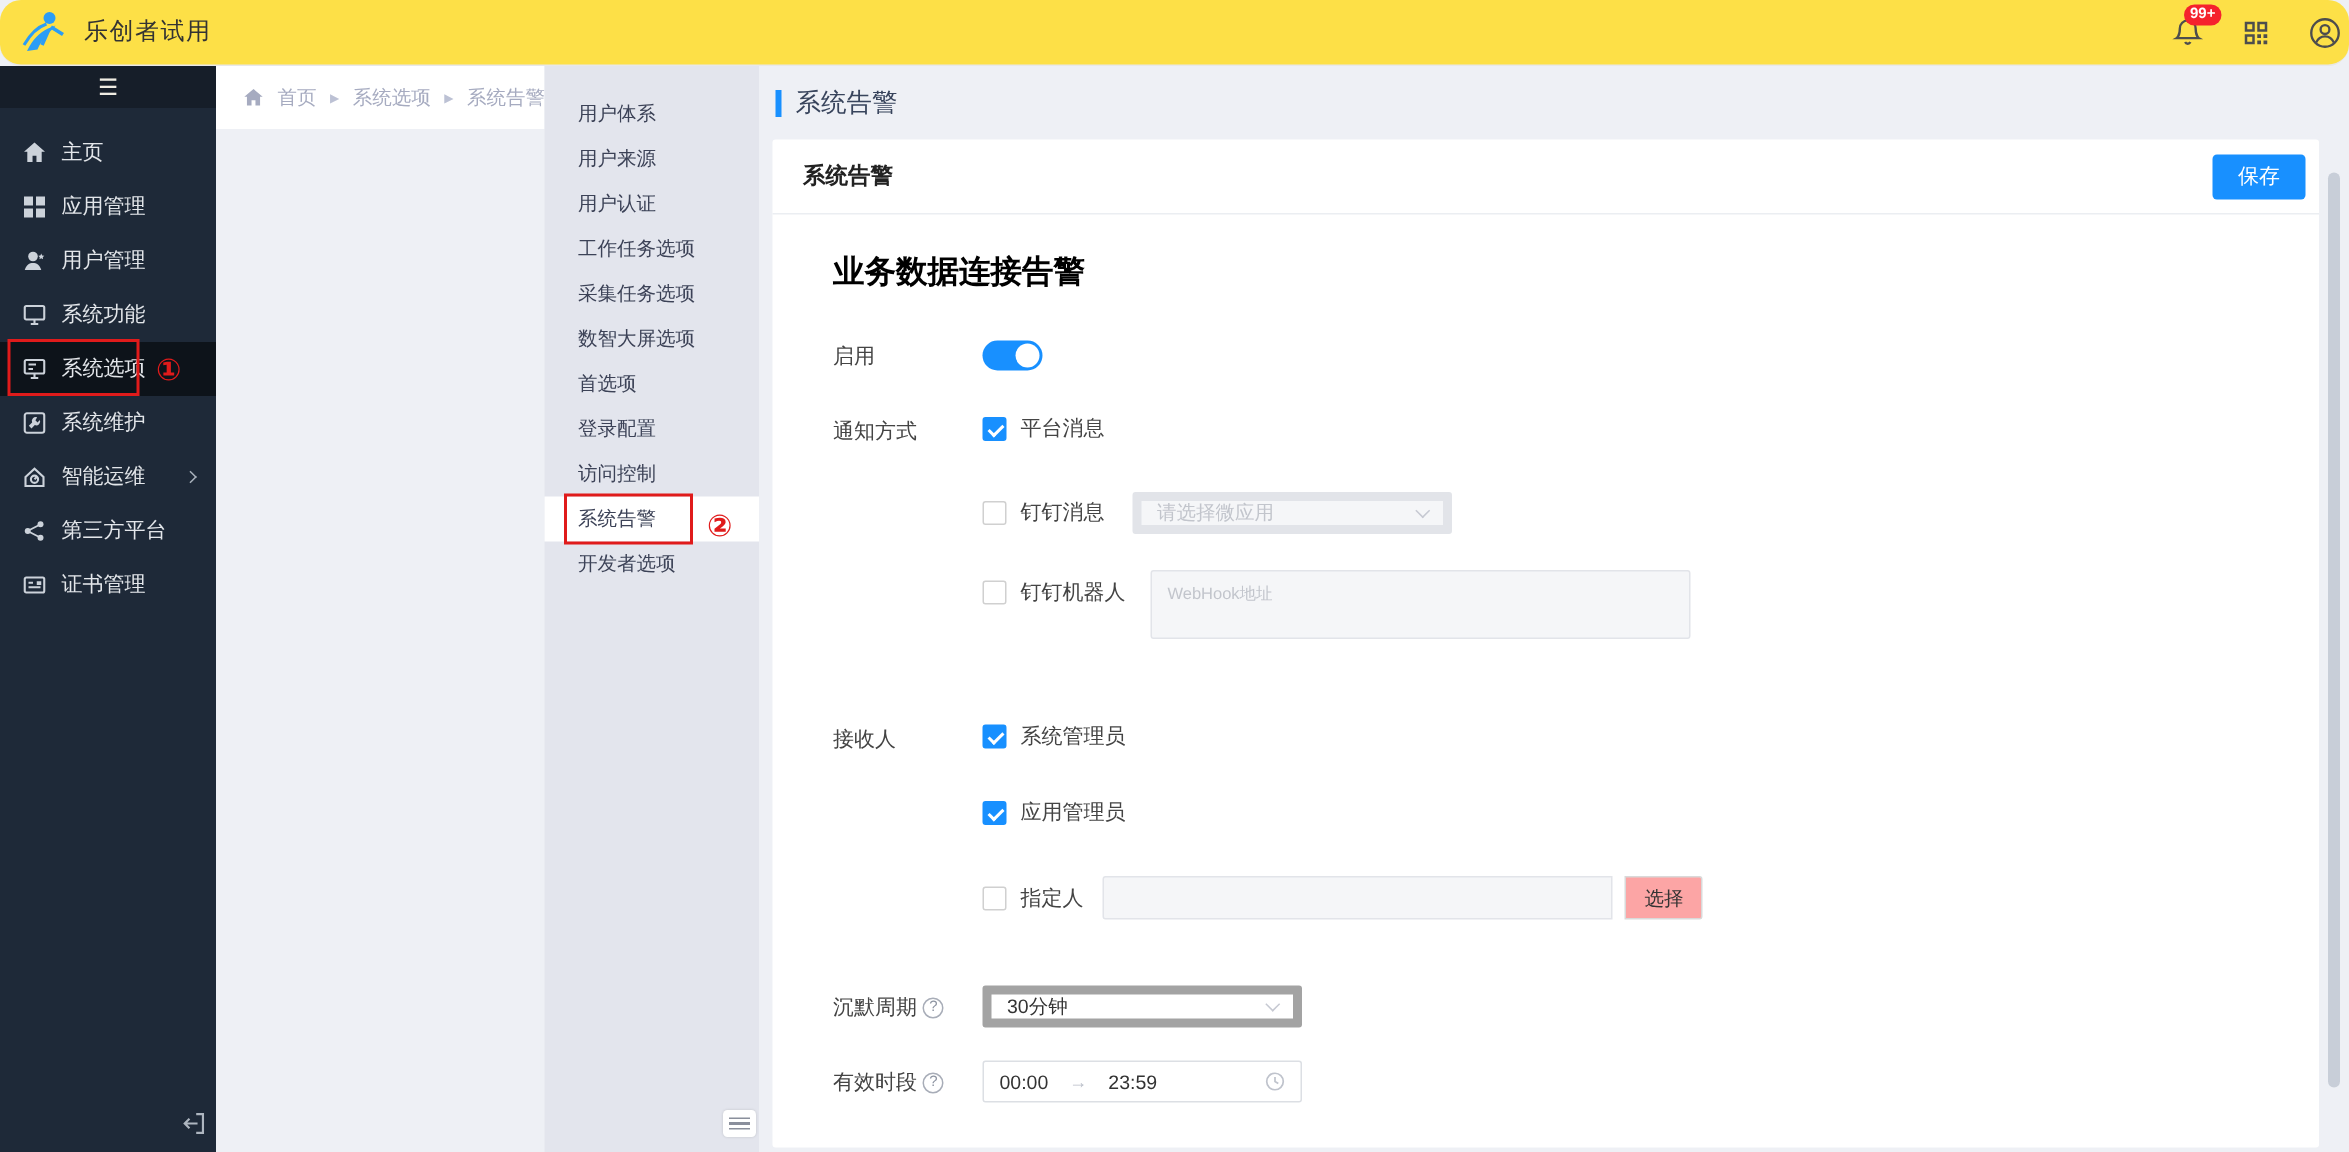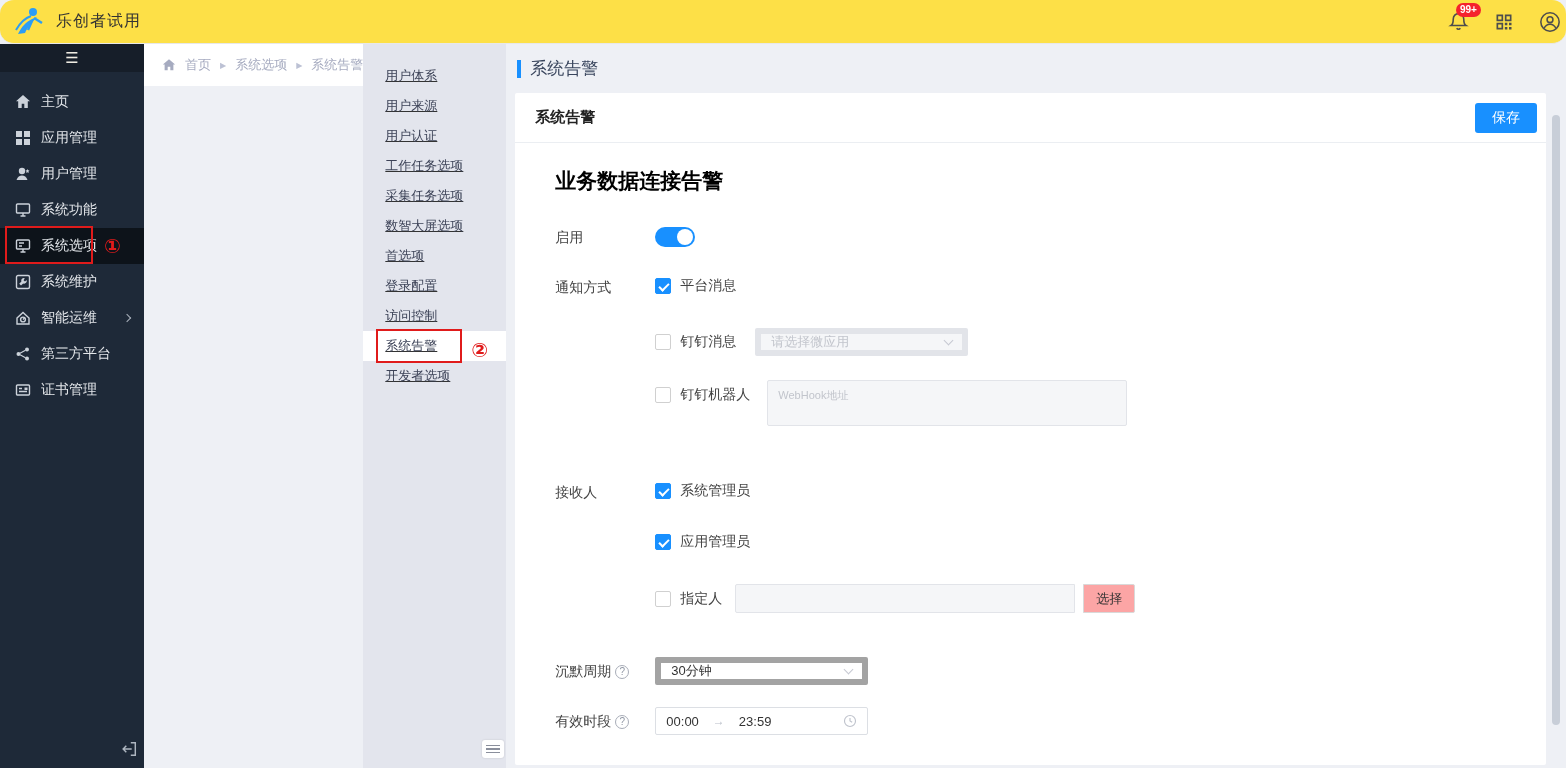--- a/index.html
+++ b/index.html
@@ -31,21 +31,21 @@
   
   .right-col { flex:1; display:flex; min-width:0; }
   .breadcrumb-bar { height:42px; background:#fff; display:flex; align-items:center; padding-left:18px; color:#a6abc0; font-size:13px; gap:9px; flex-shrink:0; }
   .crumb { cursor:pointer; }
   .crumb-sep { font-size:8px; color:#bcc1d4; }
   .bc-home { width:14px; height:14px; color:#a6abc0; }
 
   .content-row { flex:1; display:flex; min-height:0; }
 
   
-  .subnav { width:143px; background:#e3e5ed; padding-top:17px; flex-shrink:0; position:relative;text-decoration:underline; }
+  .subnav { width:143px; background:#e3e5ed; padding-top:17px; flex-shrink:0; position:relative; }
   .subnav-item { height:30px; line-height:30px; padding-left:22px; font-size:13px; color:#3c4257; cursor:pointer; position:relative; }
   .subnav-item.active { background:#fff; }
   .panel-toggle { position:absolute; bottom:10px; right:2px; width:22px; height:18px; background:#fff; border-radius:3px; display:flex; flex-direction:column; justify-content:center; gap:2px; padding:0 4px; cursor:pointer; box-shadow:0 0 2px rgba(0,0,0,.15); }
   .panel-toggle i { display:block; height:1.5px; background:#8a8f9c; }
 
   
   .anno-box { position:absolute; border:2px solid #e01b1b; pointer-events:none; }
   .anno-num { position:absolute; color:#e01b1b; font-size:20px; font-weight:bold; pointer-events:none; font-family:"DejaVu Sans",sans-serif; }
 
   

